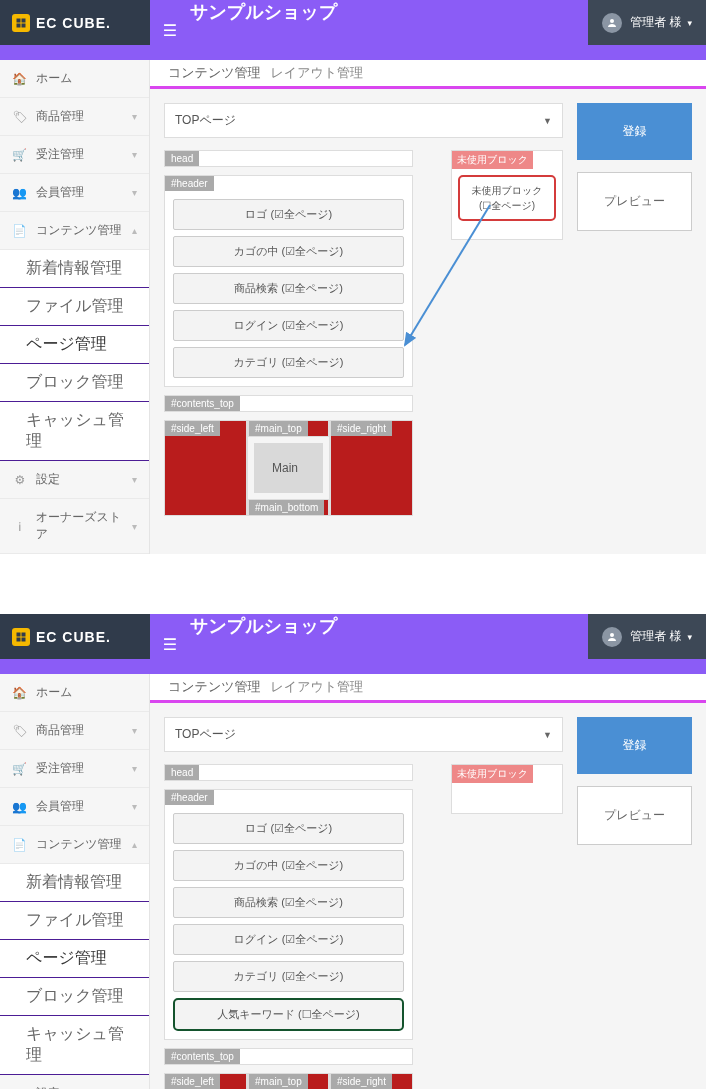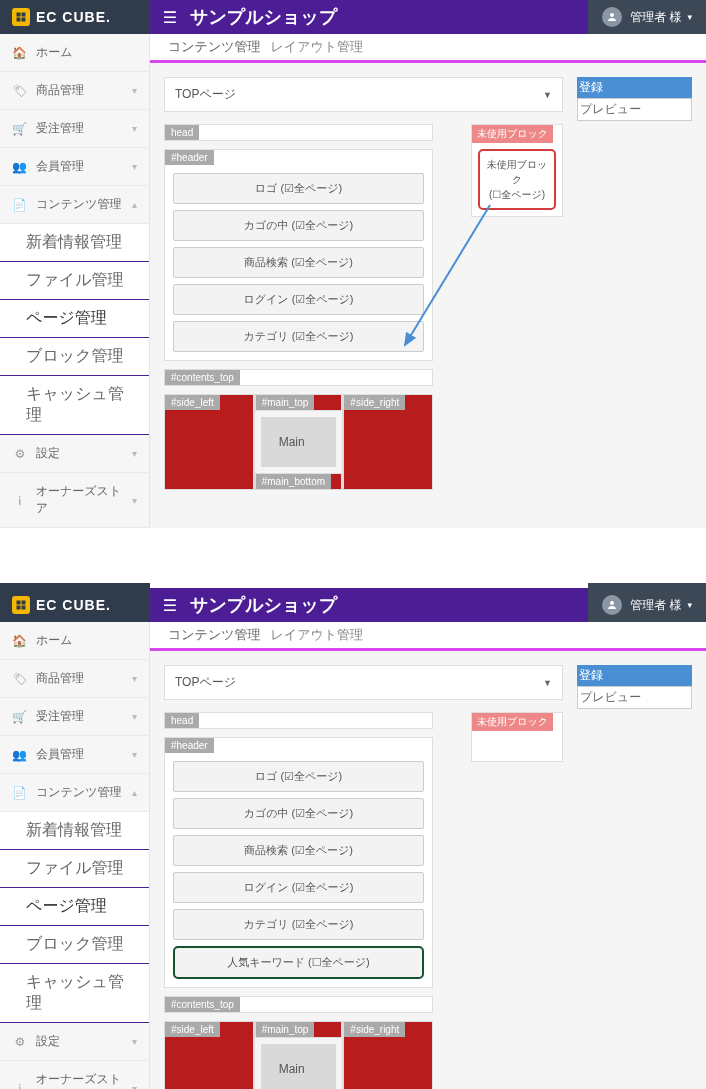--- a/index.html
+++ b/index.html
@@ -1,18 +1,18 @@
 <!DOCTYPE html>
 <html><head>
 <meta charset="utf-8">
 <style>
 *{margin:0;padding:0;box-sizing:border-box;font-family:"Hiragino Kaku Gothic Pro","Meiryo",sans-serif}
 body{background:#fff;font-size:12px;color:#555}
 .screenshot{width:706px;position:relative;margin-bottom:60px}
-.topbar{height:34px;background:#4c1d95;display:flex;align-items:center}
+.topbar{height:60px;background:#8b5cf6;display:flex;}
 .logo{width:150px;height:45px;background:#303b4b;display:flex;align-items:center;padding-left:12px}
 .logo-badge{width:18px;height:18px;background:#f5b800;border-radius:3px;margin-right:6px;display:flex;align-items:center;justify-content:center}
 .logo-badge svg{width:12px;height:12px;fill:#303b4b}
 .logo-text{color:#fff;font-weight:bold;font-size:14px;letter-spacing:1px}
 .hamburger{width:40px;display:flex;align-items:center;justify-content:center;color:#fff;font-size:16px;cursor:pointer}
 .shop-name{color:#fff;font-size:18px;font-weight:bold}
 .user-area{margin-left:auto;background:#3d4856;height:45px;display:flex;align-items:center;padding:0 14px;cursor:pointer}
 .avatar{width:20px;height:20px;border-radius:50%;background:#8b96a4;margin-right:8px;display:flex;align-items:center;justify-content:center}
 .avatar svg{width:12px;height:12px;fill:#fff}
 .user-area span{color:#fff;font-size:12px}
@@ -32,30 +32,30 @@
 .right-col{width:115px}
 .select-box{background:#fff;border:1px solid #ddd;padding:8px 10px;font-size:12px;color:#555;display:flex;align-items:center;cursor:pointer;margin-bottom:12px}
 .select-box .tri{margin-left:auto;color:#666;font-size:9px}
 .layout-zone{background:#fff;border:1px solid #ddd;margin-bottom:8px}
 .zone-title{display:inline-block;background:#aaa;color:#fff;font-size:10px;padding:2px 6px}
 .block-list{padding:8px}
 .block{background:#f3f3f3;border:1px solid #ccc;border-radius:2px;padding:7px;text-align:center;font-size:11px;color:#555;margin-bottom:6px;cursor:move}
 .block:last-child{margin-bottom:0}
 .block.highlighted{border:2px solid #14532d;border-radius:5px}
 .unused-wrap{margin-left:12px}
-.unused-zone{width:92px;background:#fff;border:1px solid #ddd}
+.unused-zone{width:112px;background:#fff;border:1px solid #ddd}
 .unused-title{background:#e88;color:#fff;font-size:10px;padding:2px 5px;display:inline-block}
 .unused-body{padding:6px;min-height:70px}
 .unused-block{border:2px solid #d43b3b;border-radius:5px;padding:6px;text-align:center;font-size:10px;color:#555;background:#fff;line-height:1.5}
 .cols-row{display:flex;gap:0}
 .middle-col{flex:1;border-left:1px solid #ddd;border-right:1px solid #ddd}
 .col-zone{background:#b91c1c;border:1px solid #ddd;flex:1}
 .col-zone.side{min-height:80px}
 .main-block{background:#d9d9d9;color:#555;text-align:left;padding:18px;font-size:12px;margin:6px}
-.btn{display:block;width:100%;padding:2px;text-align:left;font-size:12px;border:none;cursor:pointer;}
+.btn{display:block;width:100%;padding:20px;text-align:center;font-size:12px;border:none;cursor:pointer;margin-bottom:12px}
 .btn-primary{background:#4a8fd4;color:#fff}
 .btn-default{background:#fff;color:#666;border:1px solid #ccc}
 .arrow-svg{position:absolute;pointer-events:none}
 .layout-row{display:flex;gap:26px;align-items:flex-start}
 .layout-left{flex:1}
 </style>
 </head>
 <body>
 
 <div class="screenshot">

